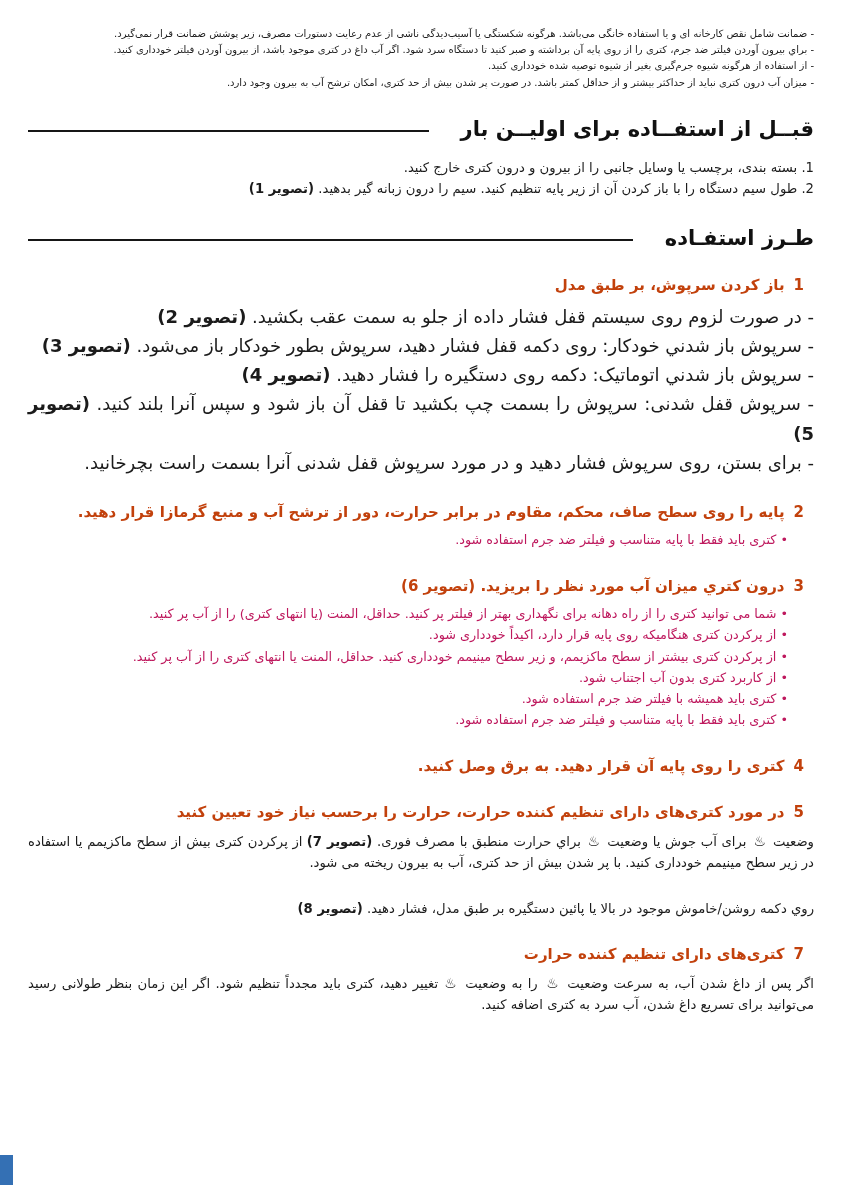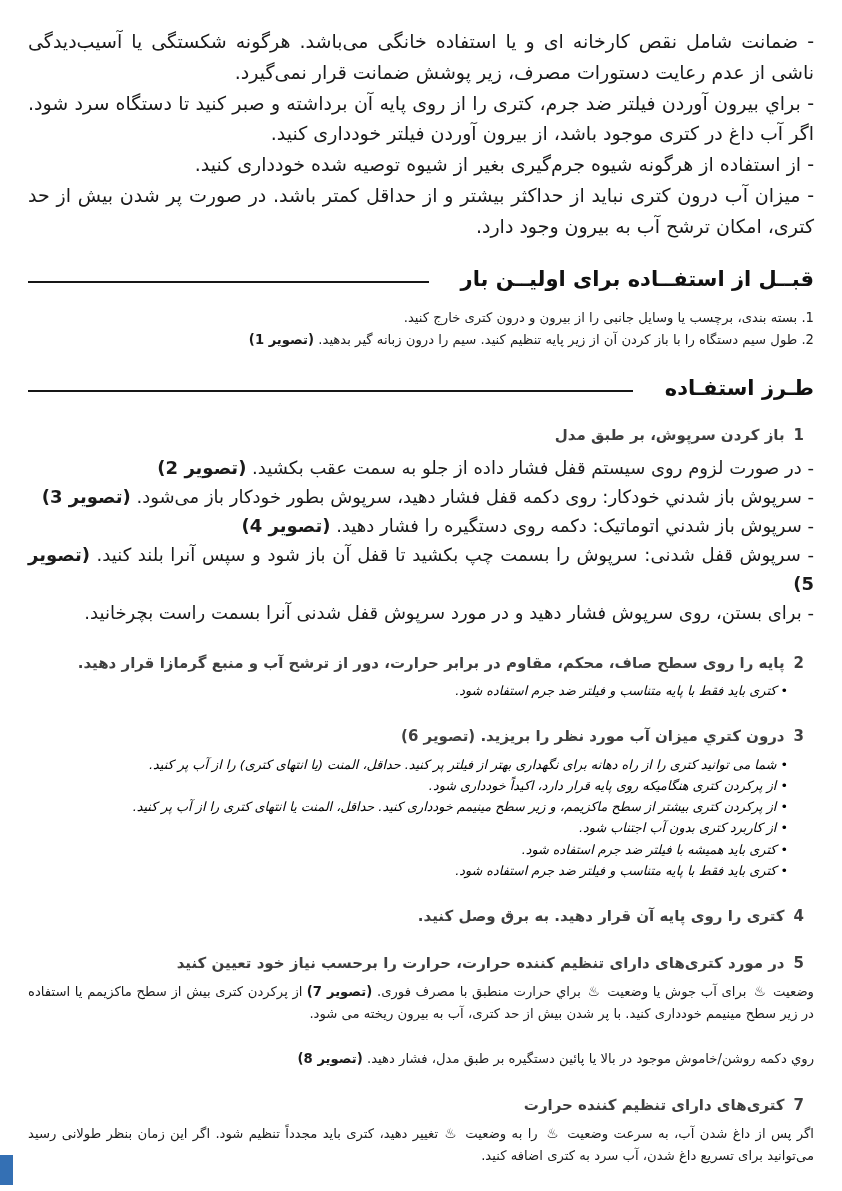--- a/index.html
+++ b/index.html
@@ -3,31 +3,31 @@
 <meta charset="utf-8">
 <style>
   *{box-sizing:border-box}
   html,body{margin:0;padding:0}
   body{
     width:842px;height:1191px;background:#ffffff;direction:rtl;
     font-family:"DejaVu Sans","Liberation Sans",sans-serif;
     color:#1b1b1b;position:relative;overflow:hidden}
   .page{padding:26px 28px 0 28px}
   p{margin:0}
-  .intro-item{font-size:19px;line-height:1.62;text-align:justify}
+  .intro-item{font-size:10px;line-height:1.62;text-align:justify}
   .section-header{display:flex;align-items:center;gap:32px;margin:26px 0 16px}
   .section-header .title{font-size:21px;font-weight:bold;white-space:nowrap;color:#111}
   .section-header .rule{flex:1;height:2px;background:#161616;margin-top:5px}
   .numlist .list-item{font-size:13.2px;line-height:1.62;text-align:justify}
   .block{margin-top:24px}
-  .block-heading{font-size:15px;font-weight:bold;line-height:1.5;padding-right:10px;margin-bottom:6px;color:#404040}
+  .block-heading{font-size:15px;font-weight:bold;line-height:1.5;padding-right:10px;margin-bottom:6px;color:#c2410c}
   .bnum{margin-left:9px}
   .dash{font-size:18px;line-height:1.62;text-align:justify}
   .plain{font-size:13.2px;line-height:1.62;text-align:justify}
-  .bullet{font-size:12.8px;font-style:italic;line-height:1.66;padding-right:26px;color:#000000}
+  .bullet{font-size:12.8px;line-height:1.66;padding-right:26px;color:#be185d}
   .b{font-weight:bold}
   .inline-icon{font-style:normal;padding:0 2px;font-size:14px}
   .page-marker{position:absolute;left:0;bottom:6px;width:13px;height:30px}
 </style>
 </head>
 <body>
 
 <div class="page">
 
   <div class="intro">

